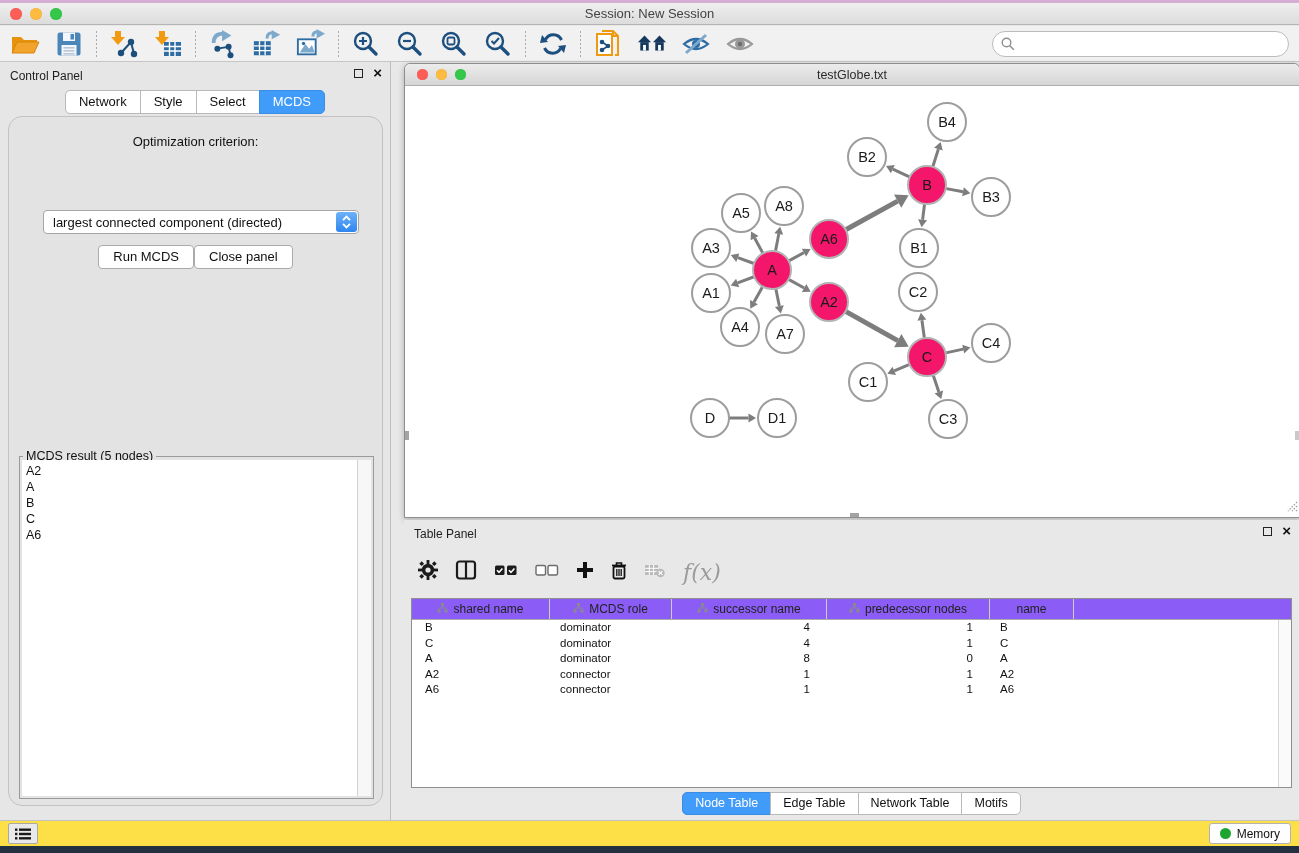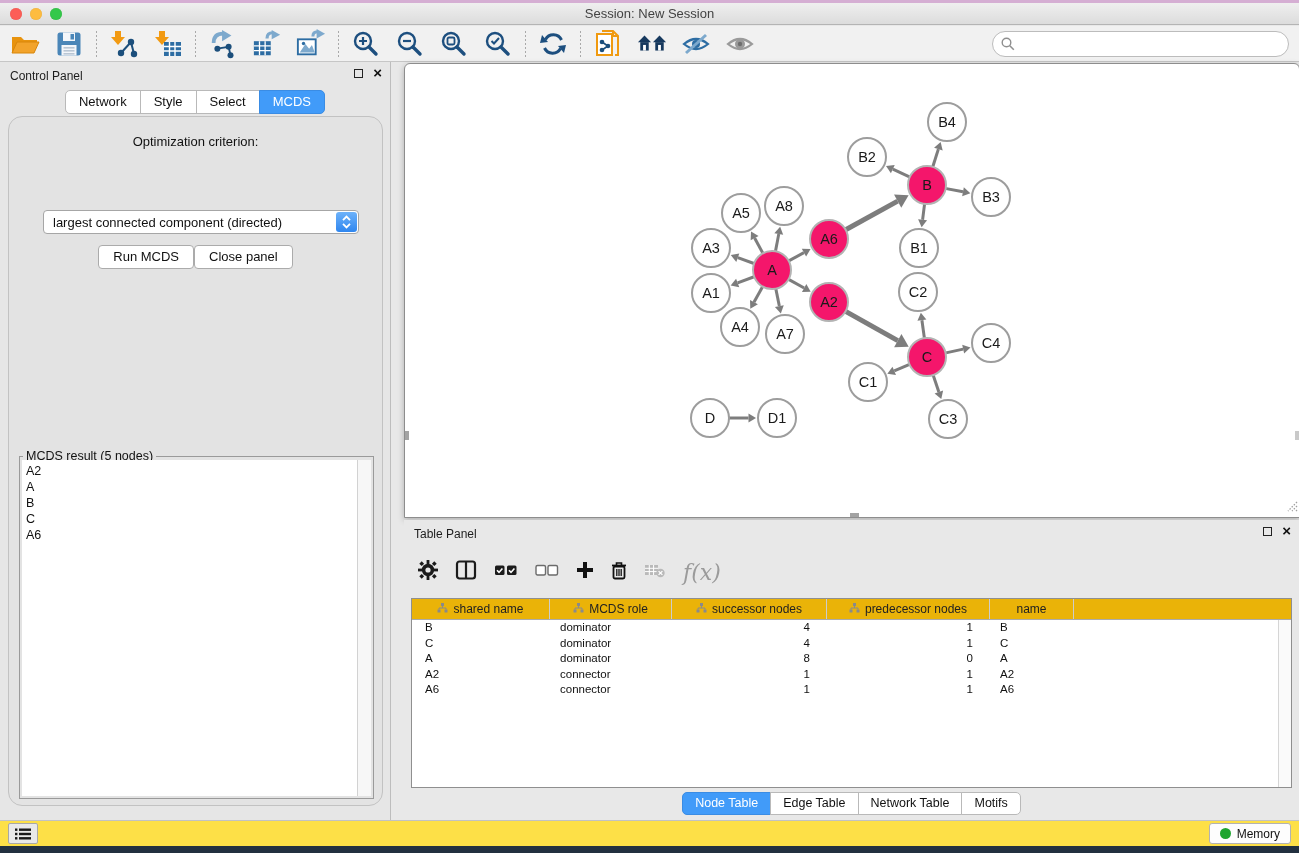--- a/index.html
+++ b/index.html
@@ -93,21 +93,21 @@
   .stub-right { position:absolute; right:0; top:344px; width:4px; height:9px; background:#c9c9c9; }
   .resize-grip { position:absolute; right:1px; bottom:1px; }
   .graph-svg text { font-family:"Liberation Sans",sans-serif; }
 
   
   .table-panel { position:absolute; left:404px; top:520px; width:895px; height:300px; background:#e8e8e8; }
   .tp-toolbar { position:absolute; left:14px; top:34px; height:36px; display:flex; align-items:center; gap:17px; }
   .fx-label { font-family:"DejaVu Serif", serif; font-style:italic; font-size:22px; color:#9b9b9b; }
   .data-table { position:absolute; left:7px; right:7px; top:78px; height:190px;
     background:#fff; border:1px solid #8f8f8f; overflow:hidden; }
-  .thead { display:flex; height:21px; background:#eab308; border-bottom:1px solid #ababab; }
+  .thead { display:flex; height:21px; background:#8b5cf6; border-bottom:1px solid #ababab; }
   .th { display:flex; align-items:center; justify-content:center; gap:5px;
     font-size:12px; color:#222; border-right:1px solid #cccccc; }
   .th.filler { flex:1; border-right:none; }
   .tr { display:flex; height:15.6px; }
   .td { font-size:11.5px; color:#111; line-height:15.6px; white-space:nowrap; overflow:hidden; }
   .tbl-scroll { position:absolute; right:0; top:21px; bottom:0; width:13px;
     background:#fafafa; border-left:1px solid #d5d5d5; }
   .tp-tabs { position:absolute; left:0; right:0; top:272px; display:flex; justify-content:center; }
   .tp-tabs .seg-tab { font-size:12.5px; padding:3px 12px 4px; }
 
@@ -333,20 +333,28 @@
           <div>B</div>
           <div>C</div>
           <div>A6</div>
         </div>
       <div class="mcds-scroll"></div>
     </div>
   </div>
 </div>
 
 <div class="network-window">
+  <div class="nw-titlebar">
+    <div class="traffic">
+      <span class="light red"></span>
+      <span class="light yellow"></span>
+      <span class="light green"></span>
+    </div>
+    <div class="nw-title">testGlobe.txt</div>
+  </div>
   <div class="nw-canvas">
     <svg class="graph-svg" id="graph-svg" width="894" height="431">
         <line x1="351.09314613130556" y1="188.99766621278644" x2="332.6673726622231" y2="195.94508899621098" stroke="#7d7d7d" stroke-width="3"></line>
         <polygon points="325.64964301426966,198.5911182077344 331.07975513530903,191.73445120743892 334.2549901891372,200.15572678498305" fill="#7d7d7d"></polygon>
         <line x1="381.8237243515532" y1="191.32209086402986" x2="399.14846211651377" y2="201.0482594338323" stroke="#7d7d7d" stroke-width="3"></line>
         <polygon points="405.68834050690486,204.7197701091396 396.9455557113294,204.97218646806698 401.35136852169813,197.12433239959762" fill="#7d7d7d"></polygon>
         <line x1="351.00825867126014" y1="177.2324867338971" x2="332.8096839922992" y2="170.66906635787842" stroke="#7d7d7d" stroke-width="3"></line>
         <polygon points="325.7545039943257,168.1245752110683 334.3363786803853,166.43595835909434 331.2829893042131,174.9021743566625" fill="#7d7d7d"></polygon>
         <line x1="358.67790913597014" y1="197.82372435155318" x2="348.9517405661677" y2="215.14846211651377" stroke="#7d7d7d" stroke-width="3"></line>
         <polygon points="345.2802298908604,221.6883405069049 345.027813531933,212.9455557113294 352.8756676004024,217.35136852169813" fill="#7d7d7d"></polygon>
@@ -524,21 +532,21 @@
             </svg></span>
           <span>MCDS role</span>
         </div>
         <div class="th" style="width: 155px;">
           <span><svg width="11" height="10" viewBox="0 0 11 10">
               <rect x="4" y="0" width="3" height="3" fill="#8a8a8a"></rect>
               <rect x="0.5" y="6.5" width="3" height="3" fill="#8a8a8a"></rect>
               <rect x="7.5" y="6.5" width="3" height="3" fill="#8a8a8a"></rect>
               <path d="M5.5 3v2M2 6.5V5h7v1.5" stroke="#8a8a8a" fill="none"></path>
             </svg></span>
-          <span>successor nodes</span>
+          <span>successor name</span>
         </div>
         <div class="th" style="width: 163px;">
           <span><svg width="11" height="10" viewBox="0 0 11 10">
               <rect x="4" y="0" width="3" height="3" fill="#8a8a8a"></rect>
               <rect x="0.5" y="6.5" width="3" height="3" fill="#8a8a8a"></rect>
               <rect x="7.5" y="6.5" width="3" height="3" fill="#8a8a8a"></rect>
               <path d="M5.5 3v2M2 6.5V5h7v1.5" stroke="#8a8a8a" fill="none"></path>
             </svg></span>
           <span>predecessor nodes</span>
         </div>

